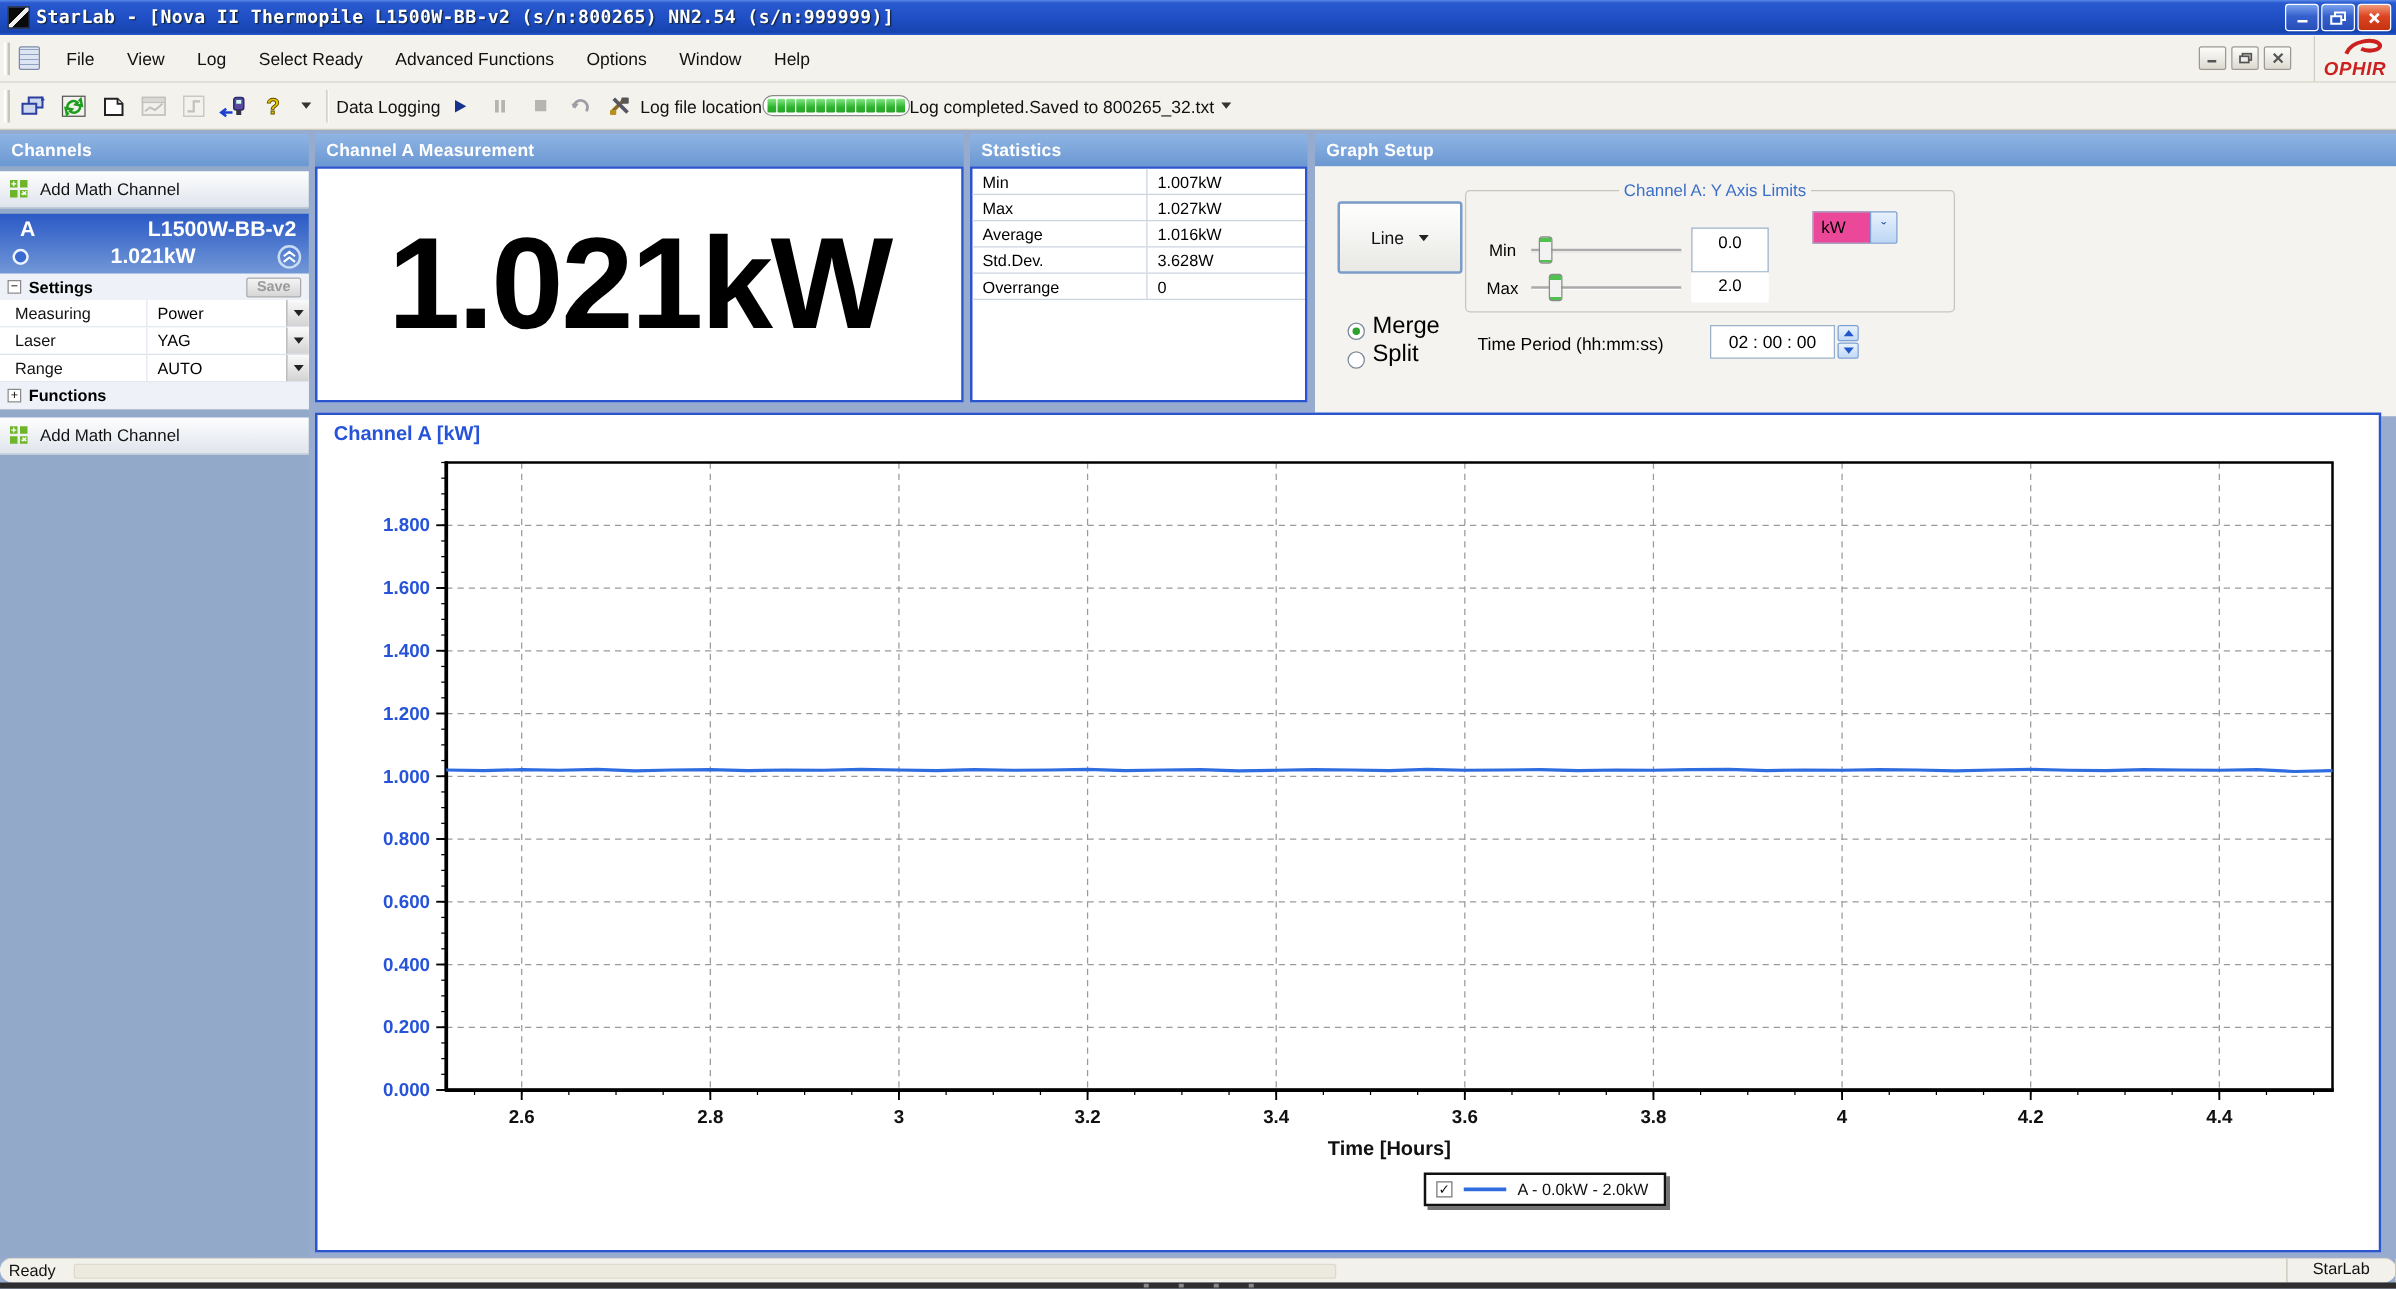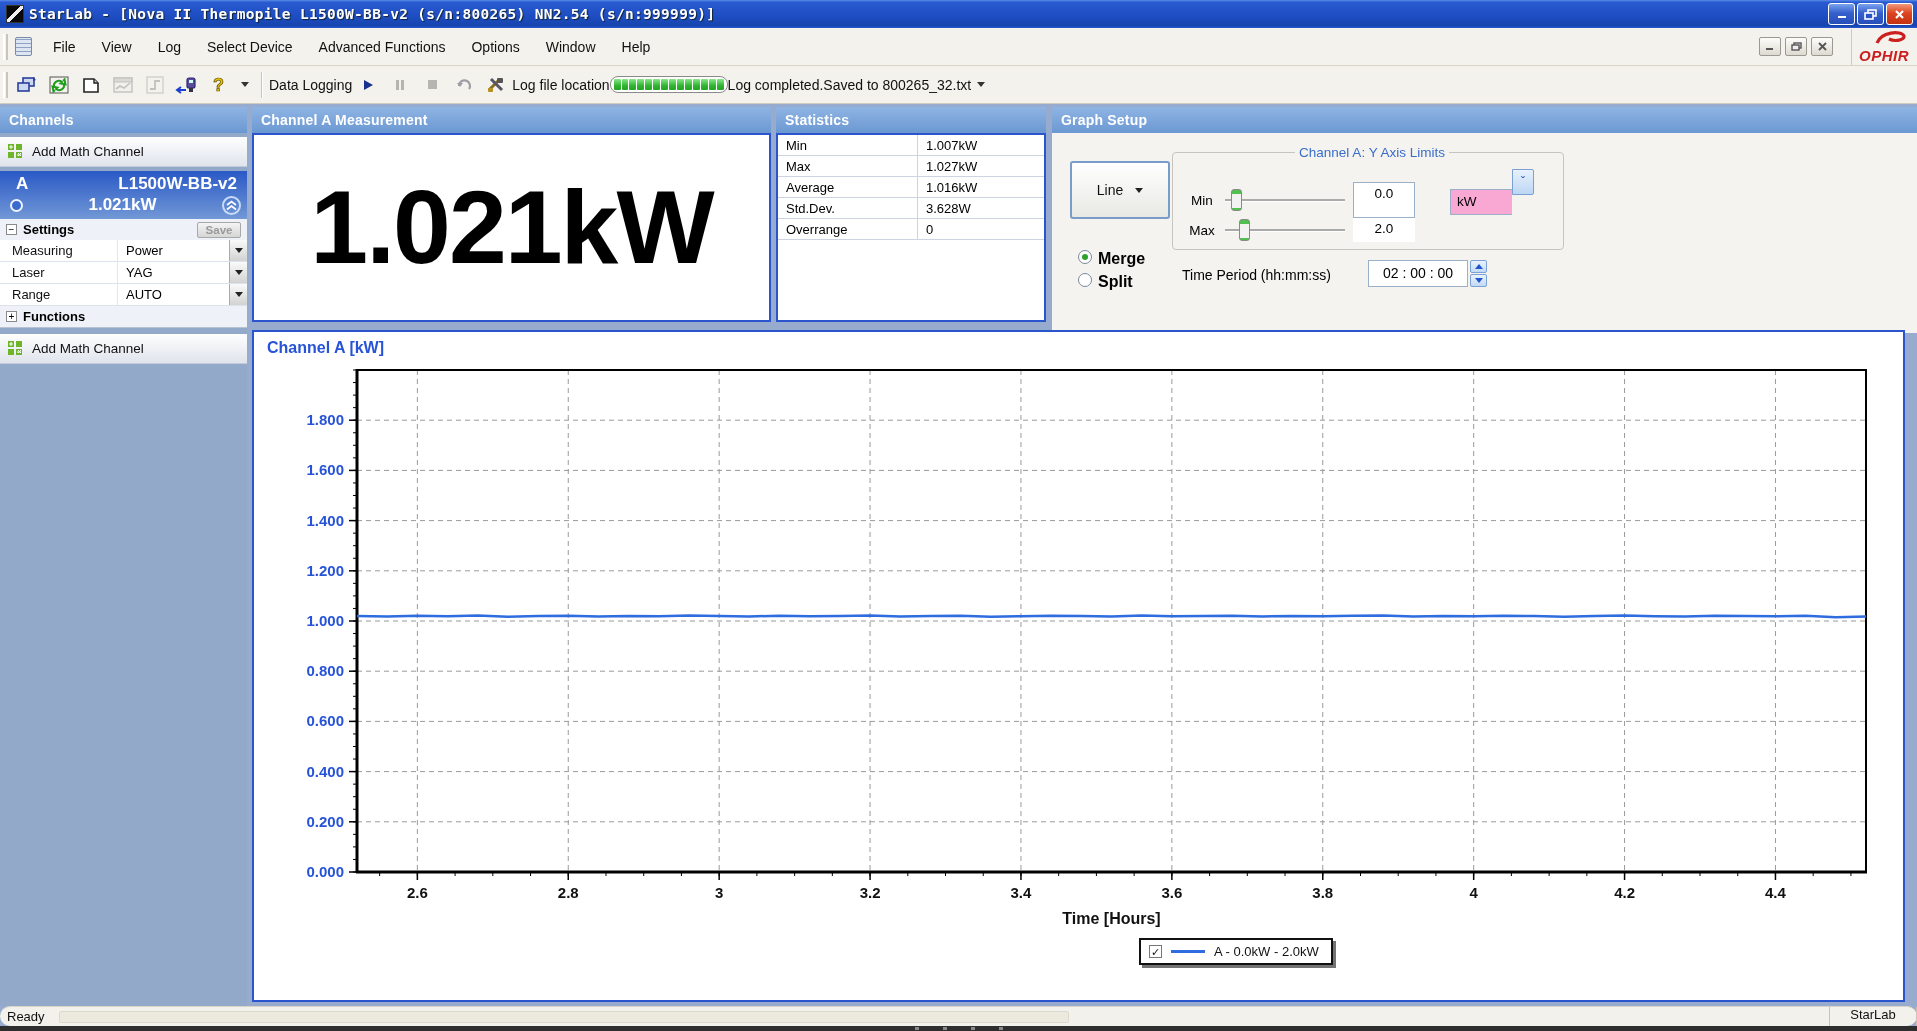--- a/index.html
+++ b/index.html
@@ -108,24 +108,24 @@
   .slider-row { position:absolute; display:flex; align-items:center; gap:8px; }
   .slider-label { font-size:13.5px; width:30px; }
   .slider-track { position:relative; width:120px; height:22px; }
   .slider-track::before { content:""; position:absolute; left:0; right:0; top:10px; height:2px;
     background:#aaa; border-bottom:1px solid #fff; }
   .slider-thumb { position:absolute; top:0; width:11px; height:22px; border:1px solid #8a8a8a; border-radius:3px;
     background:linear-gradient(180deg,#50c050 0 4px,#f2f2f2 4px 18px,#50c050 18px); }
   .val-box { width:62px; height:36px; border:1px solid #9ab0c8; background:#fff; font-size:13.5px; padding:3px 6px; }
   .val-plain { width:62px; height:24px; background:#fff; font-size:13.5px; padding:3px 6px; }
   .unit-dd { position:absolute; left:398px; top:36px; display:flex; }
-  .unit-box { width:62px; height:26px; border:1px solid #9ab0c8; border-right:none; background:#f9a8d4; font-size:13.5px; padding:4px 6px;margin-top:20px; }
+  .unit-box { width:46px; height:26px; border:1px solid #9ab0c8; border-right:none; background:#ec4899; font-size:13.5px; padding:4px 6px; }
   .unit-btn { width:22px; height:26px; border:1px solid #7aa0d4; border-radius:0 2px 2px 0;
     background:linear-gradient(180deg,#e8f1fc,#bcd6f4); color:#2255aa; font-size:12px; display:flex; align-items:center; justify-content:center; }
-  .radio-row { position:absolute; display:flex; align-items:flex-start; gap:6px; font-size:16px;font-weight:bold; }
+  .radio-row { position:absolute; display:flex; align-items:flex-end; gap:6px; font-size:19px; }
   .radio { width:14px; height:14px; border-radius:50%; border:1px solid #7a8a99; background:#fff; position:relative; }
   .radio.checked::after { content:""; position:absolute; left:3px; top:3px; width:6px; height:6px; border-radius:50%; background:#2da12d; }
   .tp-label { position:absolute; left:130px; top:134px; font-size:14px; }
   .tp-box { position:absolute; left:316px; top:127px; width:100px; height:27px; border:1px solid #9ab0c8; background:#fff;
     font-size:14px; text-align:center; padding-top:4px; }
   .spinner { position:absolute; left:418px; top:127px; width:17px; height:27px; display:flex; flex-direction:column; gap:1px; }
   .spin-btn { flex:1; border:1px solid #7aa0d4; border-radius:2px; background:linear-gradient(180deg,#eaf2fc,#c2daf6);
     display:flex; align-items:center; justify-content:center; }
   .tri-up { width:0; height:0; border-left:4px solid transparent; border-right:4px solid transparent; border-bottom:5px solid #2255cc; }
   .tri-dn { width:0; height:0; border-left:4px solid transparent; border-right:4px solid transparent; border-top:5px solid #2255cc; }
@@ -183,21 +183,21 @@
       </div>
     </div>
   </div>
 
   <div class="menubar">
     <div class="grip"></div>
     <div class="menu-doc-icon"></div>
     <div class="menu-item">File</div>
     <div class="menu-item">View</div>
     <div class="menu-item">Log</div>
-    <div class="menu-item">Select Device</div>
+    <div class="menu-item">Select Ready</div>
     <div class="menu-item">Advanced Functions</div>
     <div class="menu-item">Options</div>
     <div class="menu-item">Window</div>
     <div class="menu-item">Help</div>
     <div class="menu-right">
       <div class="mdi-btn">
         <svg width="10" height="8">
             <line x1="1" y1="6" x2="8" y2="6" stroke="#555" stroke-width="2"></line>
           </svg>
       </div>

